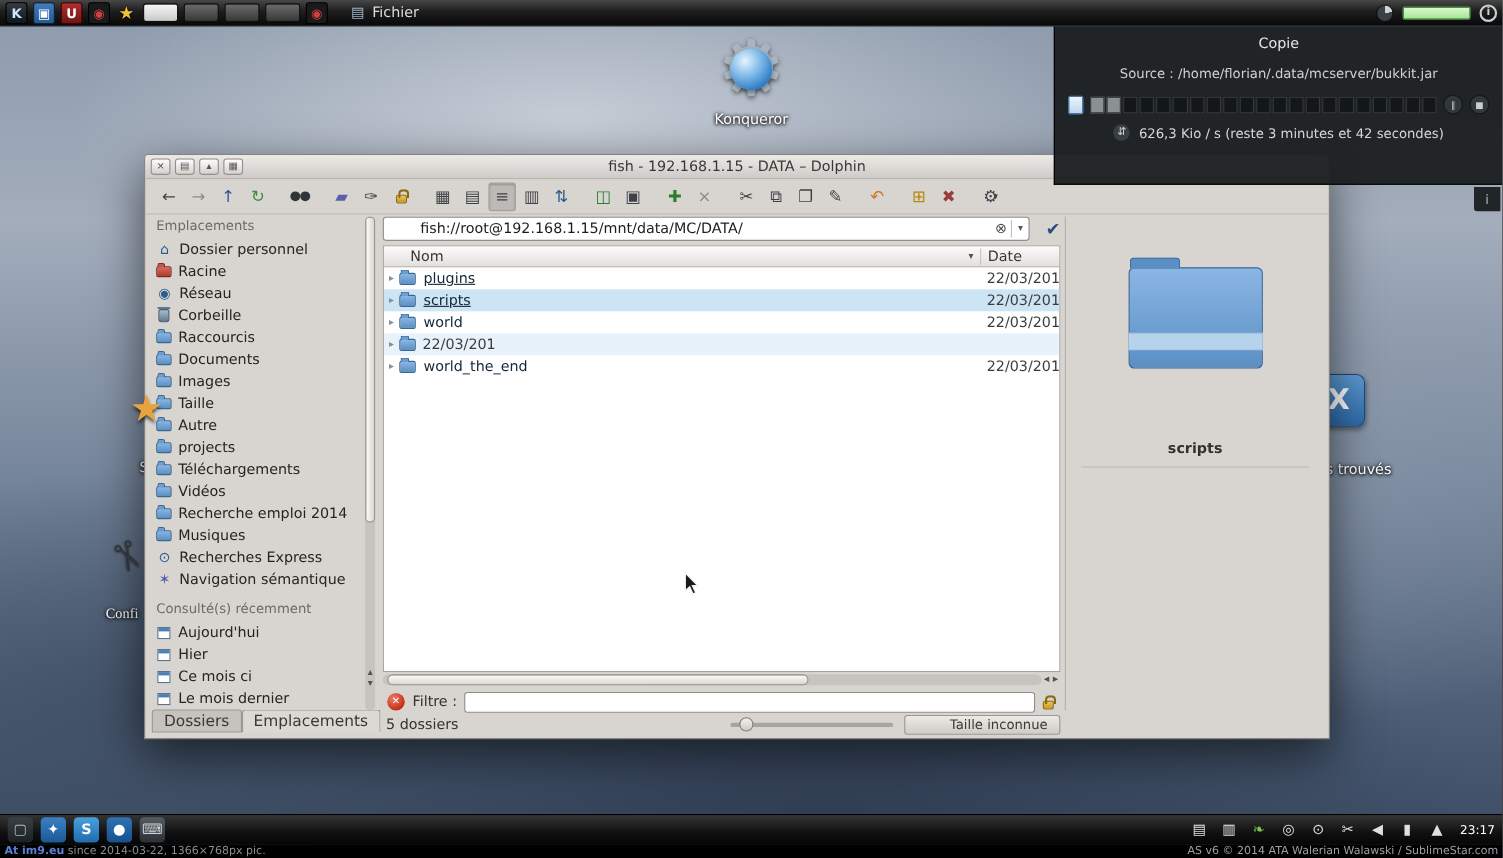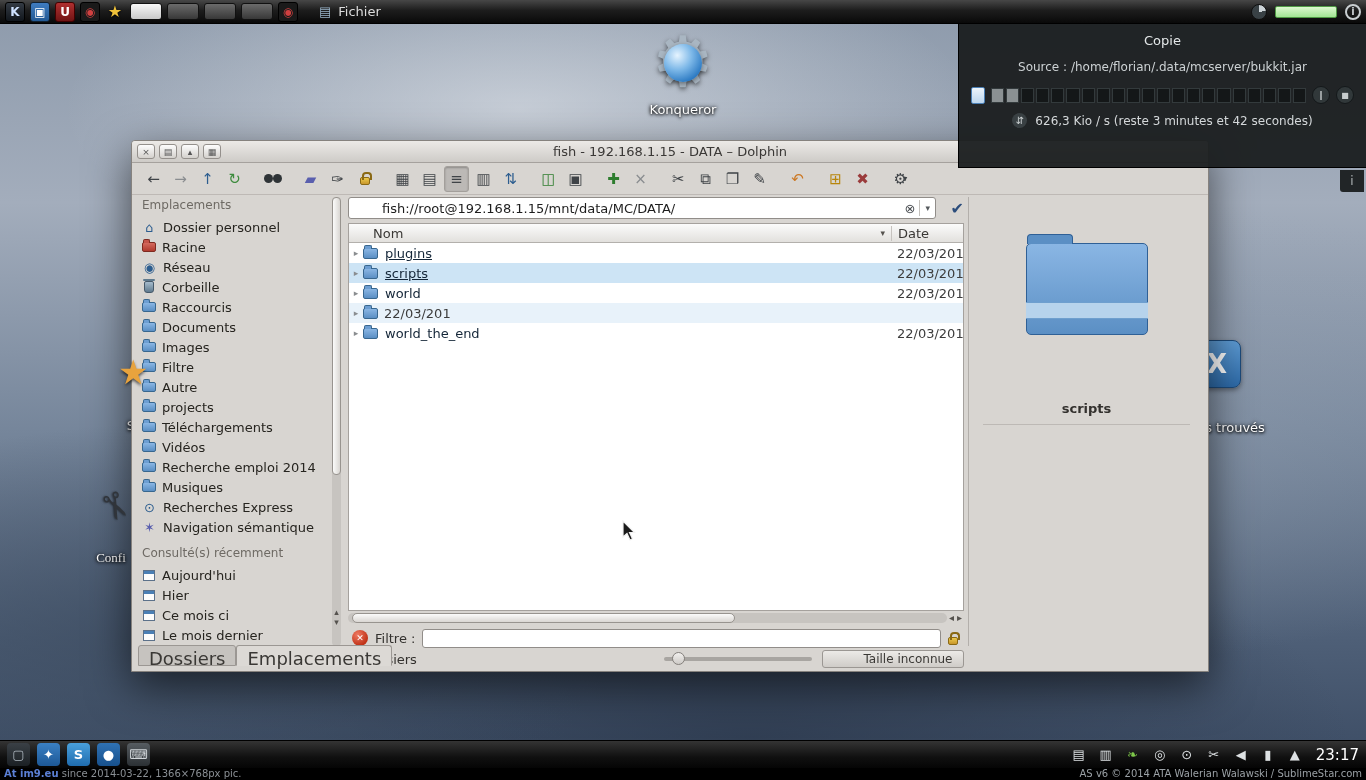--- a/index.html
+++ b/index.html
@@ -93,21 +93,21 @@
   .fold.red{background:linear-gradient(#d46a5e,#b03a2e);border-color:#7e2a20;} .fold.red::before{background:#c5544a;border-color:#7e2a20;}
   .trash{width:10px;height:12px;background:linear-gradient(#a6bccd,#5f7a8e);border:1px solid #46596a;border-radius:2px 2px 3px 3px;position:relative;margin:0 2px;}
   .trash::before{content:"";position:absolute;top:-3px;left:-2px;right:-2px;height:2px;background:#5f7a8e;border-radius:1px;}
   .cal{width:12px;height:11px;background:#fdfdfd;border:1px solid #5c718a;position:relative;margin:0 1px;}
   .cal::before{content:"";position:absolute;top:0;left:0;right:0;height:3px;background:#4a7fb5;}
   .vscroll{position:absolute;left:200px;top:56px;width:9px;height:449px;background:#c7c4c0;border-radius:4px;}
   .vthumb{position:absolute;left:0;top:0;width:9px;height:278px;border-radius:4px;background:linear-gradient(90deg,#fbfbfa,#d9d6d2);border:1px solid #98948f;}
   .varrows{position:absolute;left:198px;top:466px;width:13px;display:flex;flex-direction:column;align-items:center;color:#55524e;font-size:9px;line-height:10px;}
   
   .tabs{position:absolute;left:6px;top:504px;display:flex;z-index:3;}
-  .tab{height:21px;padding:2px 10px 0;font-size:18px;color:#3a3835;background:#c6c3bf;border:1px solid #9b9793;border-radius:3px 3px 0 0;}
+  .tab{height:21px;padding:2px 10px 0;font-size:14px;color:#3a3835;background:#c6c3bf;border:1px solid #9b9793;border-radius:3px 3px 0 0;}
   .tab.active{background:#dcd9d5;border-bottom-color:#dcd9d5;}
   
   .main{position:absolute;left:216px;top:56px;width:616px;height:452px;}
   .locbar{position:absolute;left:0;top:0;width:588px;height:22px;background:#fff;border:1px solid #918d89;border-radius:3px;
     display:flex;align-items:center;padding:0 5px;font-size:13px;color:#1d1d1d;}
   .loctext{flex:1;white-space:nowrap;overflow:hidden;margin-left:28px;}
   .locic{color:#4a4e52;font-size:13px;margin-left:4px;}
   .locdd{color:#55595d;font-size:9px;margin-left:4px;border-left:1px solid #c4c1bd;padding-left:5px;height:16px;display:flex;align-items:center;}
   .accept{position:absolute;right:0;top:2px;font-size:16px;color:#2c4d7c;}
   .view{position:absolute;left:0;top:26px;width:616px;height:388px;background:#fff;border:1px solid #a5a19d;overflow:hidden;}
@@ -155,21 +155,21 @@
     background:linear-gradient(#343434,#101010 60%,#050505);border-top:1px solid #000;}
   .dk{width:23px;height:23px;border-radius:4px;display:flex;align-items:center;justify-content:center;font-size:13px;color:#fff;}
   .dk1{background:linear-gradient(#3a4046,#1b2024);color:#aeb8c0;}
   .dk2{background:linear-gradient(#3a80c4,#1d5896);}
   .dk3{background:linear-gradient(#49a0dc,#1f6cae);font-weight:bold;}
   .dk4{background:linear-gradient(#2f72b4,#17508c);}
   .dk5{background:linear-gradient(#565c61,#2b3034);color:#cfd4d8;}
   .bsp{flex:1;}
   .tr{width:20px;height:20px;display:flex;align-items:center;justify-content:center;font-size:13px;color:#dde1e3;}
   .tr.green{color:#7ec84a;}
-  .clk{color:#fff;font-size:15px;margin-left:4px;white-space:nowrap;}
+  .clk{color:#fff;font-size:11px;margin-left:4px;white-space:nowrap;}
   
   .credits{position:absolute;left:0;right:0;bottom:0;height:12px;z-index:31;background:#000;display:flex;justify-content:space-between;
     align-items:center;padding:0 4px;font-size:10px;line-height:12px;white-space:nowrap;}
   .cl{color:#8a8f94;} .cl .site{color:#5b7fd4;font-weight:bold;} .cr{color:#9aa0a5;}
 </style>
 </head>
 <body>
 
 <div class="screen">
 
@@ -327,21 +327,21 @@
       <div class="sbi">
           <span class="fold xs"></span>
           <span>Documents</span>
         </div>
       <div class="sbi">
           <span class="fold xs"></span>
           <span>Images</span>
         </div>
       <div class="sbi">
           <span class="fold xs"></span>
-          <span>Filtre</span>
+          <span>Taille</span>
         </div>
       <div class="sbi">
           <span class="fold xs"></span>
           <span>Autre</span>
         </div>
       <div class="sbi">
           <span class="fold xs"></span>
           <span>projects</span>
         </div>
       <div class="sbi">

